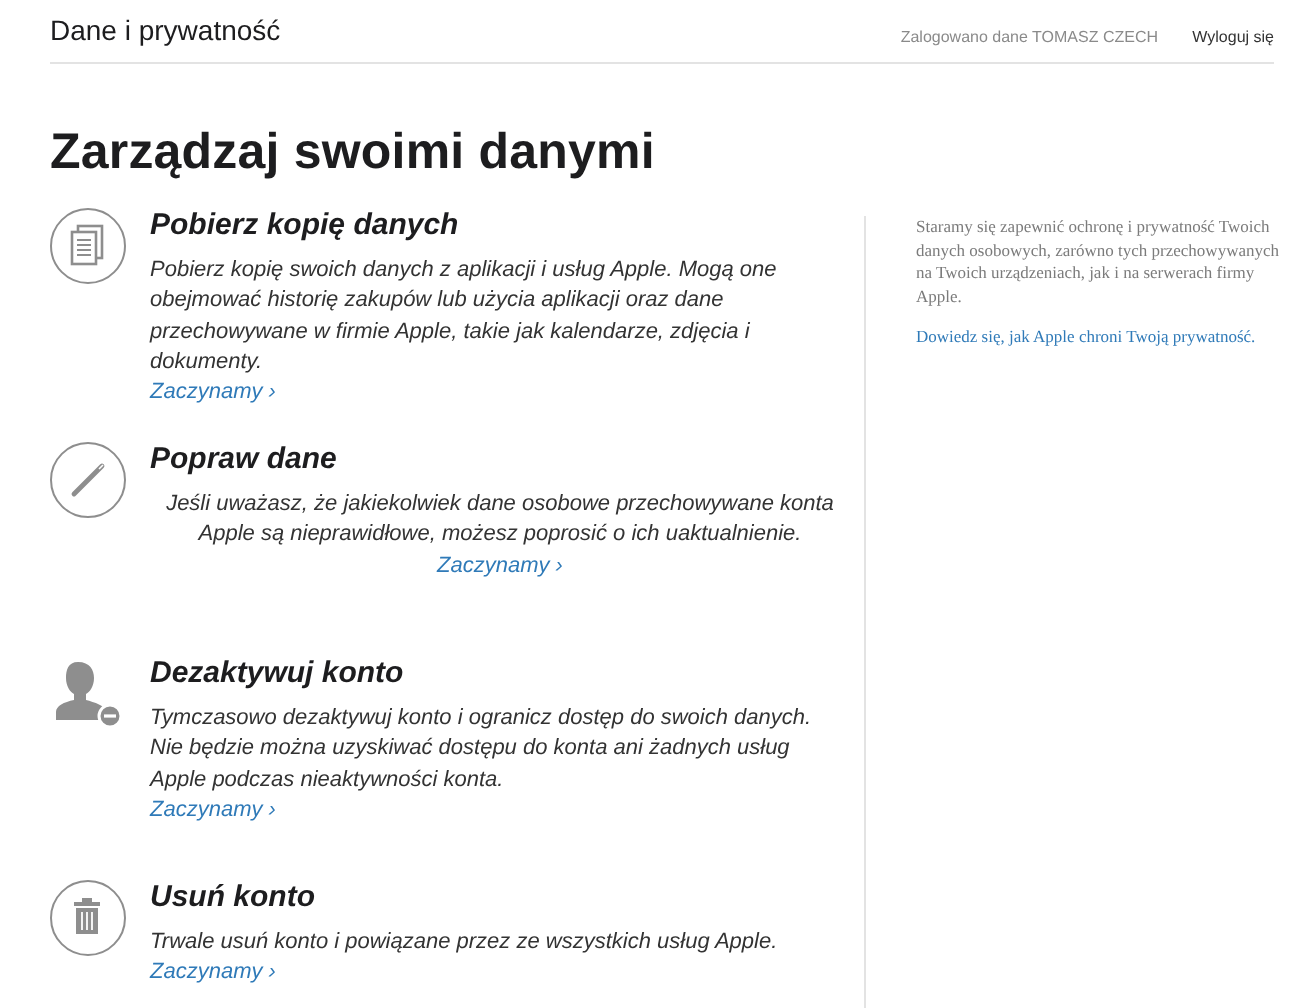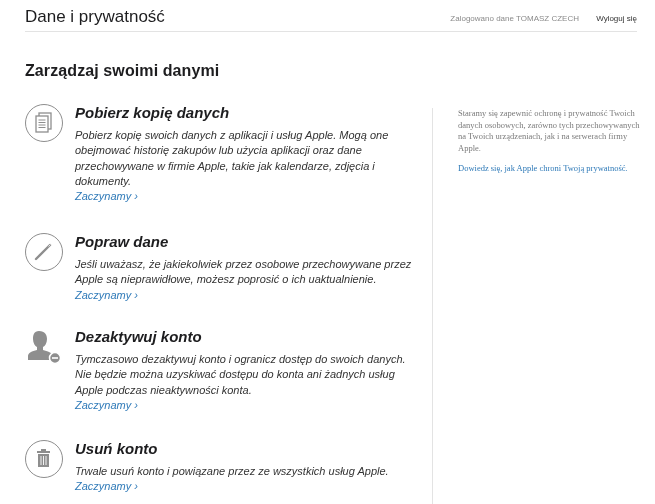--- a/index.html
+++ b/index.html
@@ -1,24 +1,24 @@
 <!DOCTYPE html>
 <html><head>
 <meta charset="utf-8">
 <style>
   * { box-sizing: border-box; margin: 0; padding: 0; }
   html, body { width: 655px; height: 504px; overflow: hidden; background: #fff; }
   body { font-family: "Liberation Sans", "DejaVu Sans", sans-serif; color: #1d1d1f; position: relative; }
 
   .topbar { position: absolute; left: 25px; right: 18px; top: 0; height: 32px; border-bottom: 1px solid #e3e3e3; }
-  .topbar .title { position: absolute; left: 0; top: 7px; font-size: 17px; color: #1d1d1f; }
+  .topbar .title { position: absolute; left: 0; top: 7px; font-size: 14px; color: #1d1d1f; }
   .topbar .user { position: absolute; right: 58px; top: 14px; font-size: 8px; color: #8a8a8a; }
   .topbar .logout { position: absolute; right: 0; top: 14px; font-size: 8px; color: #333; }
 
-  .page-title { position: absolute; left: 25px; top: 62px; font-size: 16px; font-weight: bold; color: #1d1d1f; letter-spacing: 0.1px; }
+  .page-title { position: absolute; left: 25px; top: 62px; font-size: 25px; font-weight: bold; color: #1d1d1f; letter-spacing: 0.1px; }
 
   .section { position: absolute; left: 25px; width: 400px; font-style: italic; }
   .section .icon { position: absolute; left: 0; top: 0; width: 38px; height: 38px; }
   .section h2 { position: absolute; left: 50px; top: 0; font-size: 15px; font-weight: bold; color: #1d1d1f; white-space: nowrap; }
   .section .desc { position: absolute; left: 50px; top: 24px; width: 350px; font-size: 11px; line-height: 15.3px; color: #333; }
   .section .link { color: #2f7ab8; font-size: 11px; text-decoration: none; display: inline-block; }
 
   .circle { border: 1.5px solid #8e8e8e; border-radius: 50%; }
 
   .divider-v { position: absolute; left: 432px; top: 108px; width: 1px; height: 396px; background: #e3e3e3; }
@@ -48,30 +48,30 @@
       <line x1="12.5" y1="22.5" x2="19.5" y2="22.5" stroke="#8e8e8e" stroke-width="1"></line>
     </svg>
   </div>
   <h2>Pobierz kopię danych</h2>
   <div class="desc">
     <div>Pobierz kopię swoich danych z aplikacji i usług Apple. Mogą one obejmować historię zakupów lub użycia aplikacji oraz dane przechowywane w firmie Apple, takie jak kalendarze, zdjęcia i dokumenty.</div>
     <a class="link">Zaczynamy ›</a>
   </div>
 </div>
 
-<div class="section" style="top:233px;height:80px;">
+<div class="section" style="top:221px;height:80px;text-align:center;">
   <div class="icon circle">
     <svg width="35" height="35" viewBox="0 0 35 35">
       <line x1="10" y1="25" x2="24" y2="11" stroke="#8e8e8e" stroke-width="2.4" stroke-linecap="round"></line>
       <line x1="22.5" y1="12.5" x2="24.5" y2="10.5" stroke="#fff" stroke-width="0.8"></line>
     </svg>
   </div>
   <h2>Popraw dane</h2>
   <div class="desc">
-    <div>Jeśli uważasz, że jakiekolwiek przez osobowe przechowywane przez Apple są nieprawidłowe, możesz poprosić o ich uaktualnienie.</div>
+    <div>Jeśli uważasz, że jakiekolwiek dane osobowe przechowywane konta Apple są nieprawidłowe, możesz poprosić o ich uaktualnienie.</div>
     <a class="link">Zaczynamy ›</a>
   </div>
 </div>
 
 <div class="section" style="top:328px;height:95px;">
   <div class="icon">
     <svg width="38" height="38" viewBox="0 0 38 38">
       <path d="M14 3 C9 3 8 7 8 11 C8 15 10 18 12 19 L12 22 C7 23 3 25 3 28 L3 32 L28 32 L28 28 C28 25 22 23 18 22 L18 19 C20 18 22 15 22 11 C22 7 20 3 14 3 Z" fill="#8e8e8e"></path>
       <circle cx="30" cy="30" r="5.5" fill="#8e8e8e" stroke="#fff" stroke-width="1.5"></circle>
       <line x1="27" y1="30" x2="33" y2="30" stroke="#fff" stroke-width="1.6"></line>

